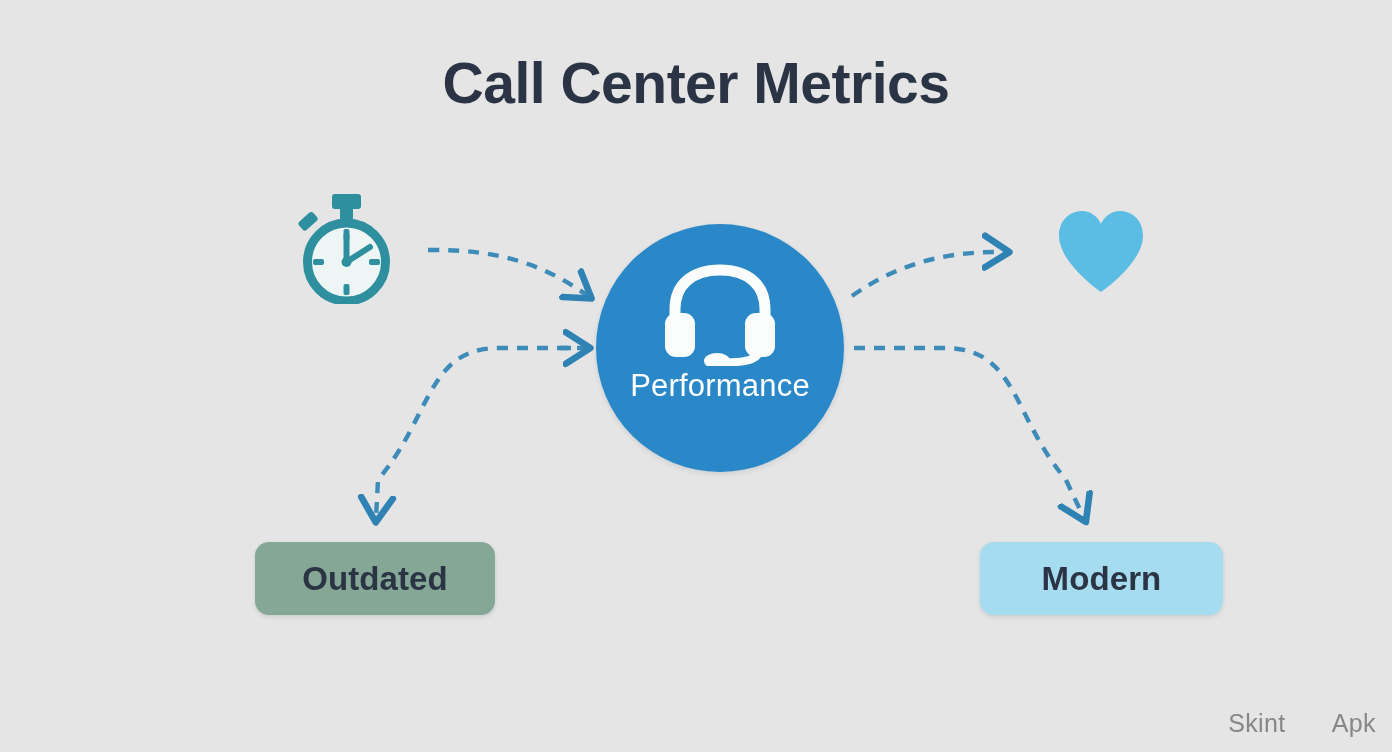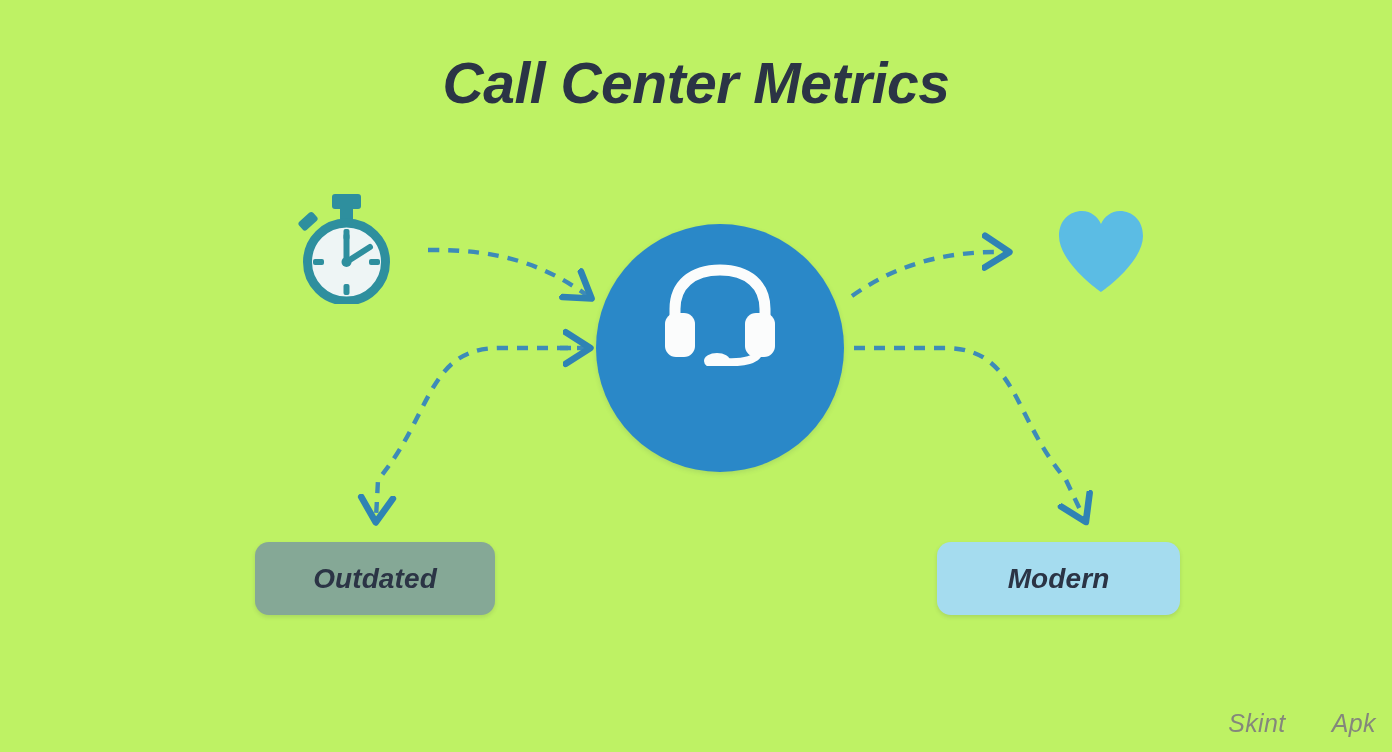--- a/index.html
+++ b/index.html
@@ -11,22 +11,21 @@
     height: 752px;
     background: #f7f7f6;
     font-family: "Liberation Sans", sans-serif;
     overflow: hidden;
     position: relative;
   }
   #canvas {
     position: relative;
     width: 1392px;
     height: 752px;
-    background: #bef264;
-    font-style: italic;
+    background: #e5e5e5;
   }
 
   
   .page-title {
     position: absolute;
     left: 0;
     top: 52px;
     width: 1392px;
     text-align: center;
     font-size: 57px;
@@ -99,34 +98,34 @@
   .pill {
     position: absolute;
     height: 73px;
     border-radius: 14px;
     display: flex;
     align-items: center;
     justify-content: center;
     box-shadow: 0 2px 4px rgba(40,60,70,0.14);
   }
   .pill-label {
-    font-size: 28px;
+    font-size: 33px;
     font-weight: bold;
     color: #2b3445;
     letter-spacing: 0.1px;
     white-space: nowrap;
   }
   .pill-outdated {
     left: 255px;
     top: 542px;
     width: 240px;
     background: #85a896;
   }
   .pill-modern {
-    left: 937px;
+    left: 980px;
     top: 542px;
     width: 243px;
     background: #a5dcef;
   }
 
   
   .watermark {
     position: absolute;
     right: 16px;
     bottom: 14px;
@@ -202,20 +201,21 @@
       <path d="M16,66 L16,47 C16,23 33,8 61,8 C89,8 106,23 106,47 L106,66" fill="none" stroke="#fbfcfc" stroke-width="11" stroke-linecap="round"></path>
 
       <rect x="6" y="51" width="30" height="44" rx="11" fill="#fbfcfc"></rect>
 
       <rect x="86" y="51" width="30" height="44" rx="11" fill="#fbfcfc"></rect>
 
       <path d="M100,88 C100,98 84,101 66,100" fill="none" stroke="#fbfcfc" stroke-width="8" stroke-linecap="round"></path>
 
       <ellipse cx="58" cy="99" rx="13" ry="8" fill="#fbfcfc"></ellipse>
     </svg>
+    <div class="center-label">Performance</div>
   </div>
 
   <div class="heart-node">
     <svg viewBox="0 0 92 86" width="92" height="86" xmlns="http://www.w3.org/2000/svg">
       <path d="M46,84 C46,84 4,55 4,28 C4,12 15,3 27,3
                C36,3 43,9 46,16 C49,9 56,3 65,3
                C77,3 88,12 88,28 C88,55 46,84 46,84 Z" fill="#5bbce4"></path>
     </svg>
   </div>
 

